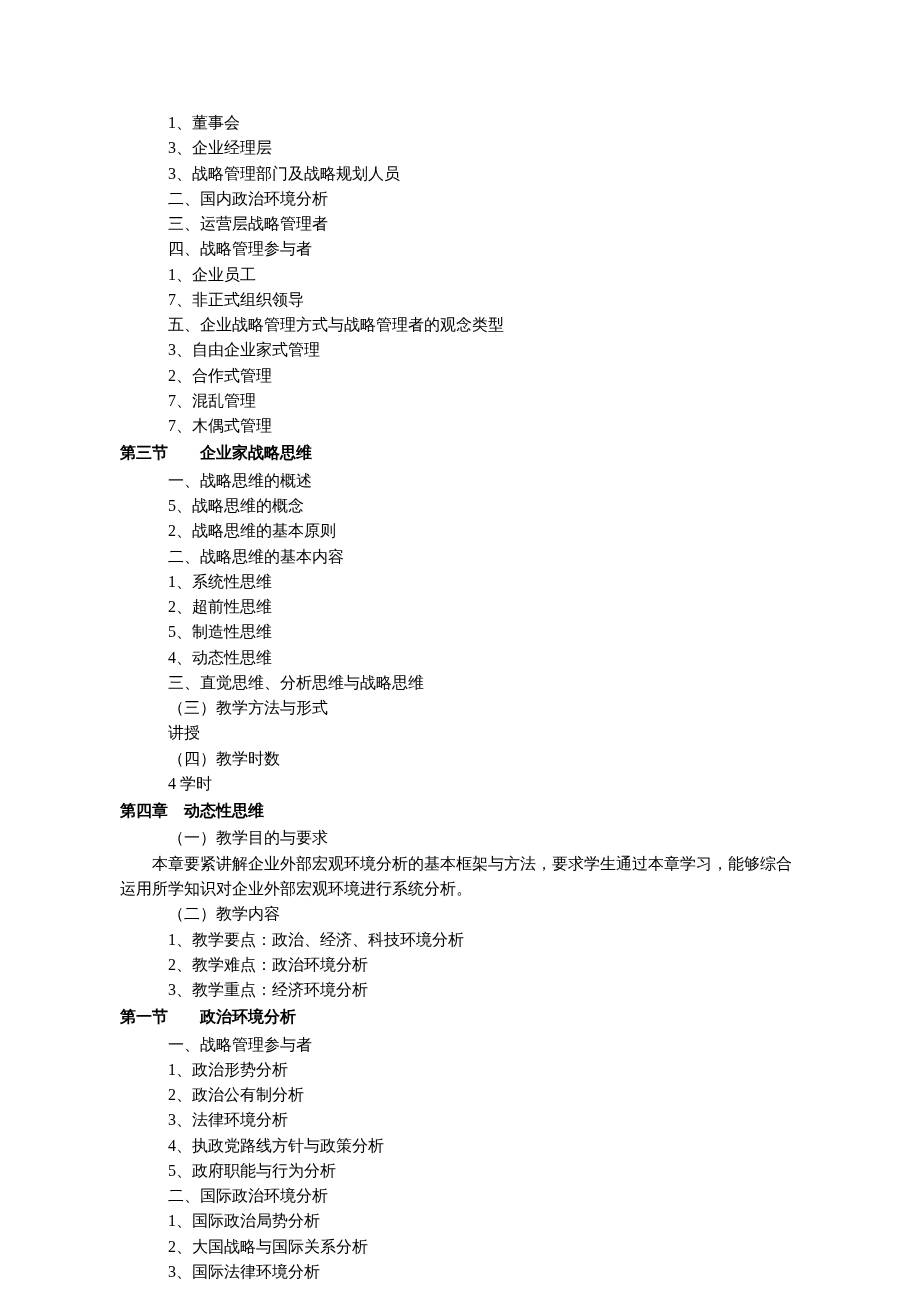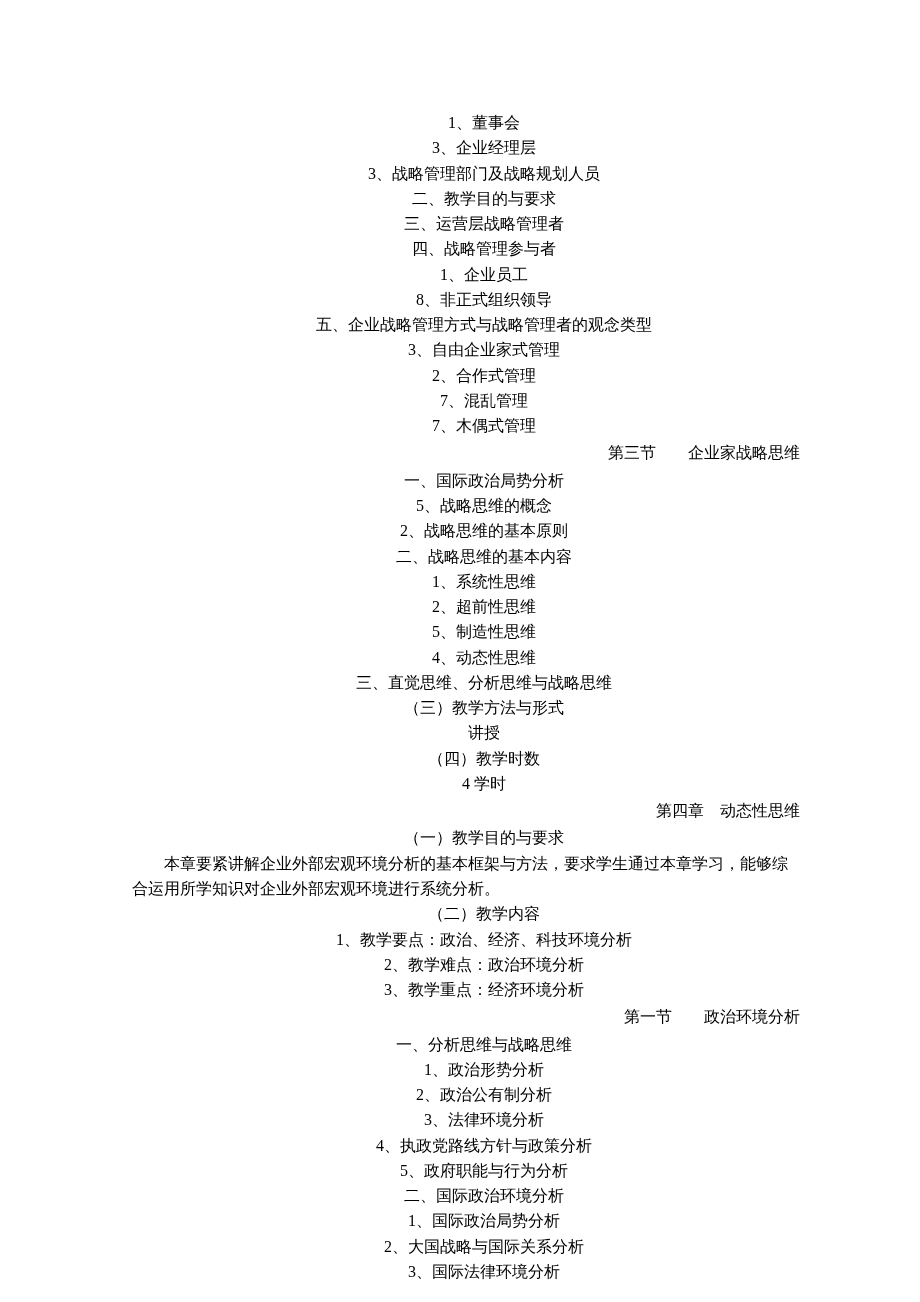--- a/index.html
+++ b/index.html
@@ -6,46 +6,46 @@
     body {
       background: #ffffff;
       width: 920px;
       min-height: 1302px;
       font-family: "SimSun", "宋体", serif;
       font-size: 16px;
       color: #000000;
       padding: 110px 120px 80px 120px;
       line-height: 1.58;
     }
-    .indent-1 { padding-left: 48px; text-align: center; }
+    .indent-1 { padding-left: 48px; }
     .indent-para { text-indent: 32px; }
-    .section-title { text-align: right; margin: 2px 0; }
+    .section-title { text-align: left; margin: 2px 0; font-weight: bold; }
     .line { white-space: nowrap; }
-    .wrap { white-space: normal; margin-left: 12px; }
+    .wrap { white-space: normal; }
   </style>
 </head>
 <body>
 
 <div class="indent-1 line">1、董事会</div>
 <div class="indent-1 line">3、企业经理层</div>
 <div class="indent-1 line">3、战略管理部门及战略规划人员</div>
-<div class="indent-1 line">二、教学目的与要求</div>
+<div class="indent-1 line">二、国内政治环境分析</div>
 <div class="indent-1 line">三、运营层战略管理者</div>
 <div class="indent-1 line">四、战略管理参与者</div>
 <div class="indent-1 line">1、企业员工</div>
-<div class="indent-1 line">8、非正式组织领导</div>
+<div class="indent-1 line">7、非正式组织领导</div>
 <div class="indent-1 line">五、企业战略管理方式与战略管理者的观念类型</div>
 <div class="indent-1 line">3、自由企业家式管理</div>
 <div class="indent-1 line">2、合作式管理</div>
 <div class="indent-1 line">7、混乱管理</div>
 <div class="indent-1 line">7、木偶式管理</div>
 
 <div class="section-title line">第三节　　企业家战略思维</div>
 
-<div class="indent-1 line">一、国际政治局势分析</div>
+<div class="indent-1 line">一、战略思维的概述</div>
 <div class="indent-1 line">5、战略思维的概念</div>
 <div class="indent-1 line">2、战略思维的基本原则</div>
 <div class="indent-1 line">二、战略思维的基本内容</div>
 <div class="indent-1 line">1、系统性思维</div>
 <div class="indent-1 line">2、超前性思维</div>
 <div class="indent-1 line">5、制造性思维</div>
 <div class="indent-1 line">4、动态性思维</div>
 <div class="indent-1 line">三、直觉思维、分析思维与战略思维</div>
 <div class="indent-1 line">（三）教学方法与形式</div>
 <div class="indent-1 line">讲授</div>
@@ -56,21 +56,21 @@
 
 <div class="indent-1 line">（一）教学目的与要求</div>
 <div class="wrap indent-para" style="padding-left:0;">本章要紧讲解企业外部宏观环境分析的基本框架与方法，要求学生通过本章学习，能够综合运用所学知识对企业外部宏观环境进行系统分析。</div>
 <div class="indent-1 line">（二）教学内容</div>
 <div class="indent-1 line">1、教学要点：政治、经济、科技环境分析</div>
 <div class="indent-1 line">2、教学难点：政治环境分析</div>
 <div class="indent-1 line">3、教学重点：经济环境分析</div>
 
 <div class="section-title line">第一节　　政治环境分析</div>
 
-<div class="indent-1 line">一、分析思维与战略思维</div>
+<div class="indent-1 line">一、战略管理参与者</div>
 <div class="indent-1 line">1、政治形势分析</div>
 <div class="indent-1 line">2、政治公有制分析</div>
 <div class="indent-1 line">3、法律环境分析</div>
 <div class="indent-1 line">4、执政党路线方针与政策分析</div>
 <div class="indent-1 line">5、政府职能与行为分析</div>
 <div class="indent-1 line">二、国际政治环境分析</div>
 <div class="indent-1 line">1、国际政治局势分析</div>
 <div class="indent-1 line">2、大国战略与国际关系分析</div>
 <div class="indent-1 line">3、国际法律环境分析</div>
 

